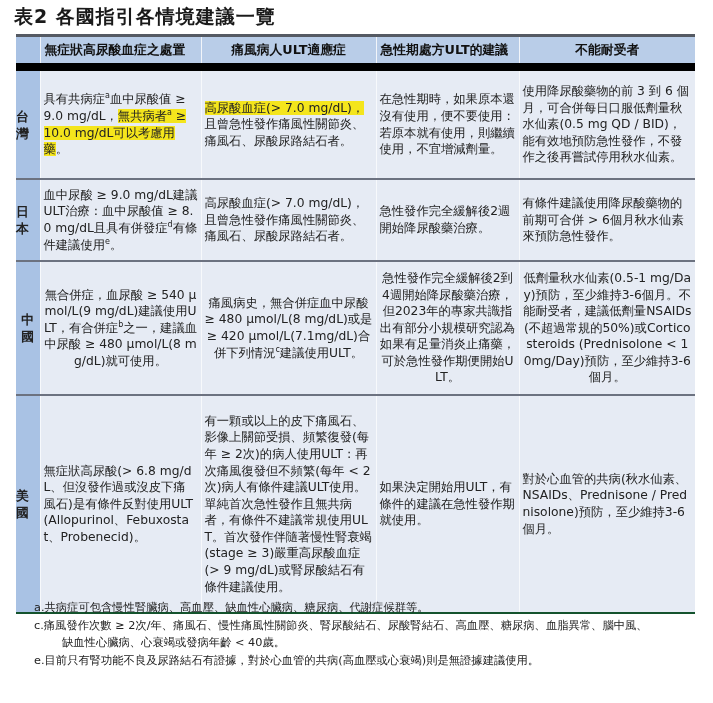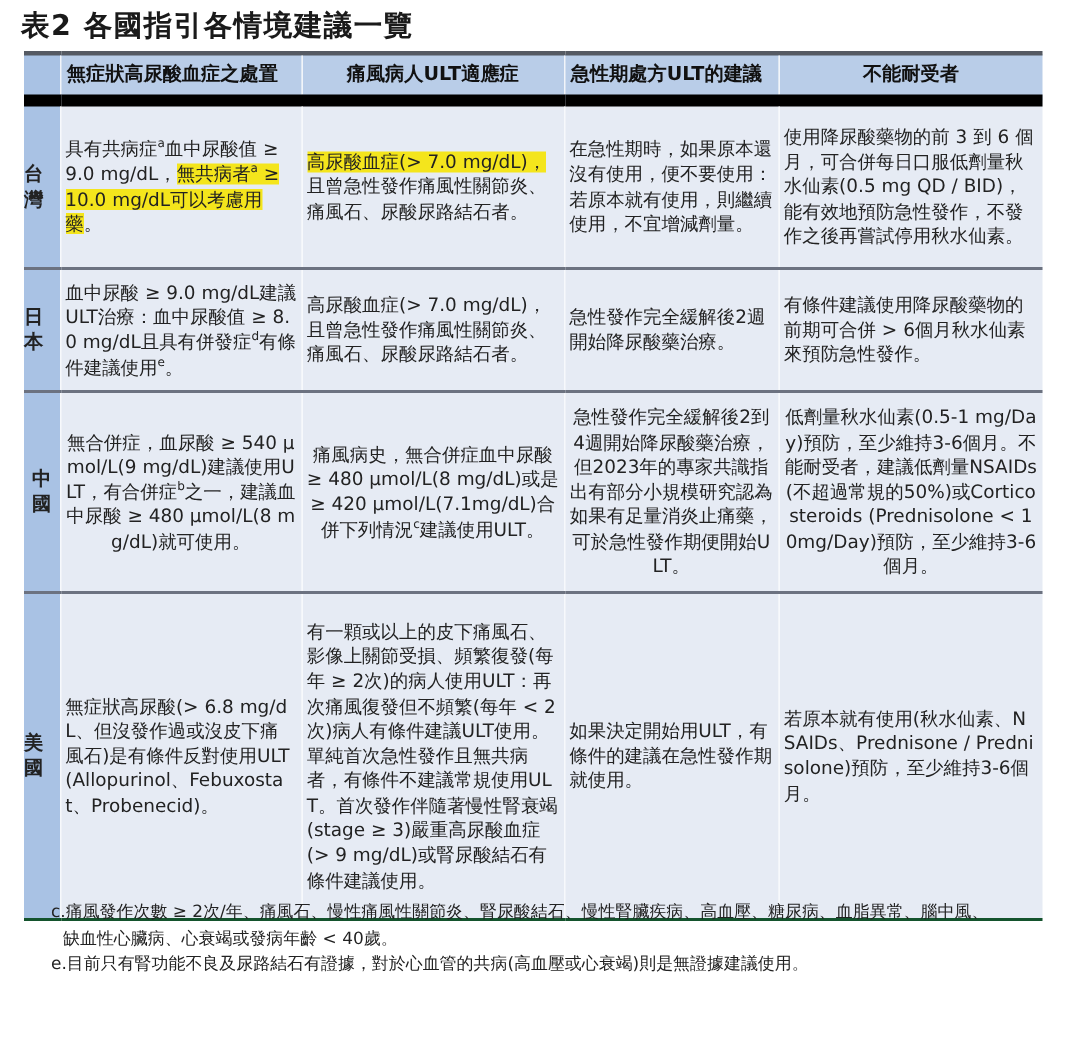--- a/index.html
+++ b/index.html
@@ -78,21 +78,21 @@
     .sup { font-size: 8px; vertical-align: super; line-height: 0; }
     .notes {
       position: absolute;
       left: 34px;
       top: 599px;
       font-size: 11.3px;
       line-height: 17.6px;
       color: #222;
     }
     .notes .note { white-space: nowrap; }
-    .notes .indent { padding-left: 8px; }
+    .notes .indent { padding-left: 8px; margin-left: 20px; }
     tr.r-tw td { height: 103px; }
     tr.r-jp td { height: 76px; }
     tr.r-cn td { height: 128px; text-align: center; }
     tr.r-us td { height: 212px; }
   </style>
 </head>
 <body>
 
 <div class="title">表2 各國指引各情境建議一覽</div>
 
@@ -147,22 +147,23 @@
       </td>
       <td>急性發作完全緩解後2到4週開始降尿酸藥治療，但2023年的專家共識指出有部分小規模研究認為如果有足量消炎止痛藥，可於急性發作期便開始ULT。</td>
       <td>低劑量秋水仙素(0.5-1 mg/Day)預防，至少維持3-6個月。不能耐受者，建議低劑量NSAIDs(不超過常規的50%)或Corticosteroids (Prednisolone &lt; 10mg/Day)預防，至少維持3-6個月。</td>
     </tr>
 
     <tr class="r-us last">
       <td class="country"><span style="display:inline-block;width:13px;line-height:17px;">美國</span></td>
       <td>無症狀高尿酸(&gt; 6.8 mg/dL、但沒發作過或沒皮下痛風石)是有條件反對使用ULT (Allopurinol、Febuxostat、Probenecid)。</td>
       <td>有一顆或以上的皮下痛風石、影像上關節受損、頻繁復發(每年 ≥ 2次)的病人使用ULT：再次痛風復發但不頻繁(每年 &lt; 2次)病人有條件建議ULT使用。單純首次急性發作且無共病者，有條件不建議常規使用ULT。首次發作伴隨著慢性腎衰竭(stage ≥ 3)嚴重高尿酸血症(&gt; 9 mg/dL)或腎尿酸結石有條件建議使用。</td>
       <td>如果決定開始用ULT，有條件的建議在急性發作期就使用。</td>
-      <td>若原本就有使用(秋水仙素、NSAIDs、Prednisone / Prednisolone)預防，至少維持3-6個月。</td>
+      <td>對於心血管的共病(秋水仙素、NSAIDs、Prednisone / Prednisolone)預防，至少維持3-6個月。</td>
     </tr>
   </tbody>
 </table>
 
 <div class="notes">
-  <div class="note">c.痛風發作次數 ≥ 2次/年、痛風石、慢性痛風性關節炎、腎尿酸結石、慢性腎臟疾病、高血壓、糖尿病、血脂異常、腦中風、</div>
+  <div class="note">a.共病症可包含慢性腎臟病、高血壓、缺血性心臟病、糖尿病、代謝症候群等。</div>
+  <div class="note">c.痛風發作次數 ≥ 2次/年、痛風石、慢性痛風性關節炎、腎尿酸結石、尿酸腎結石、高血壓、糖尿病、血脂異常、腦中風、</div>
   <div class="note indent">缺血性心臟病、心衰竭或發病年齡 &lt; 40歲。</div>
   <div class="note">e.目前只有腎功能不良及尿路結石有證據，對於心血管的共病(高血壓或心衰竭)則是無證據建議使用。</div>
 </div>
 
 </body></html>

